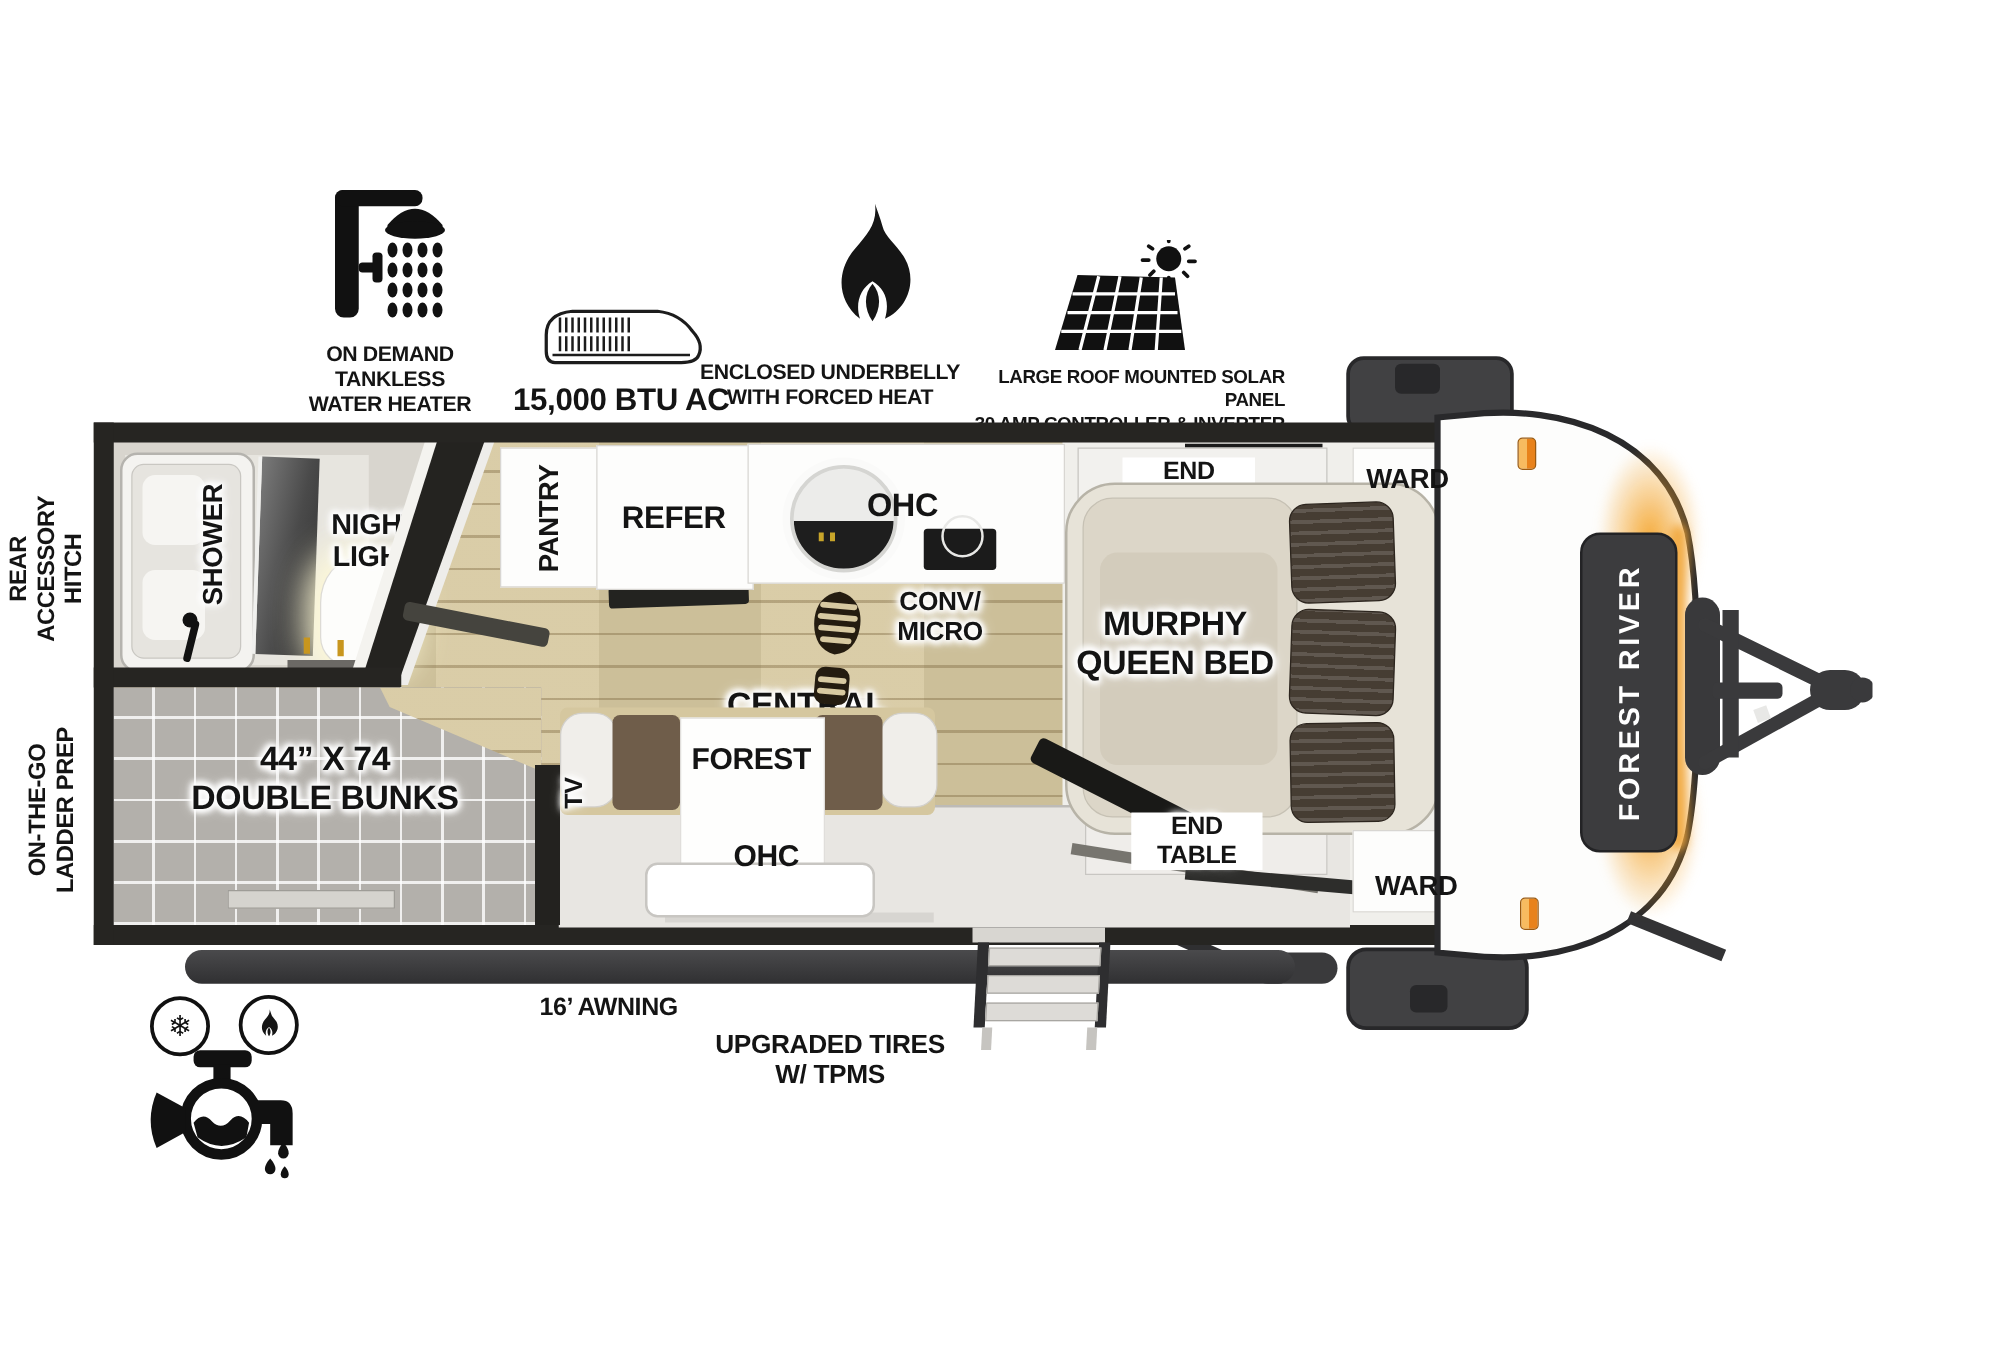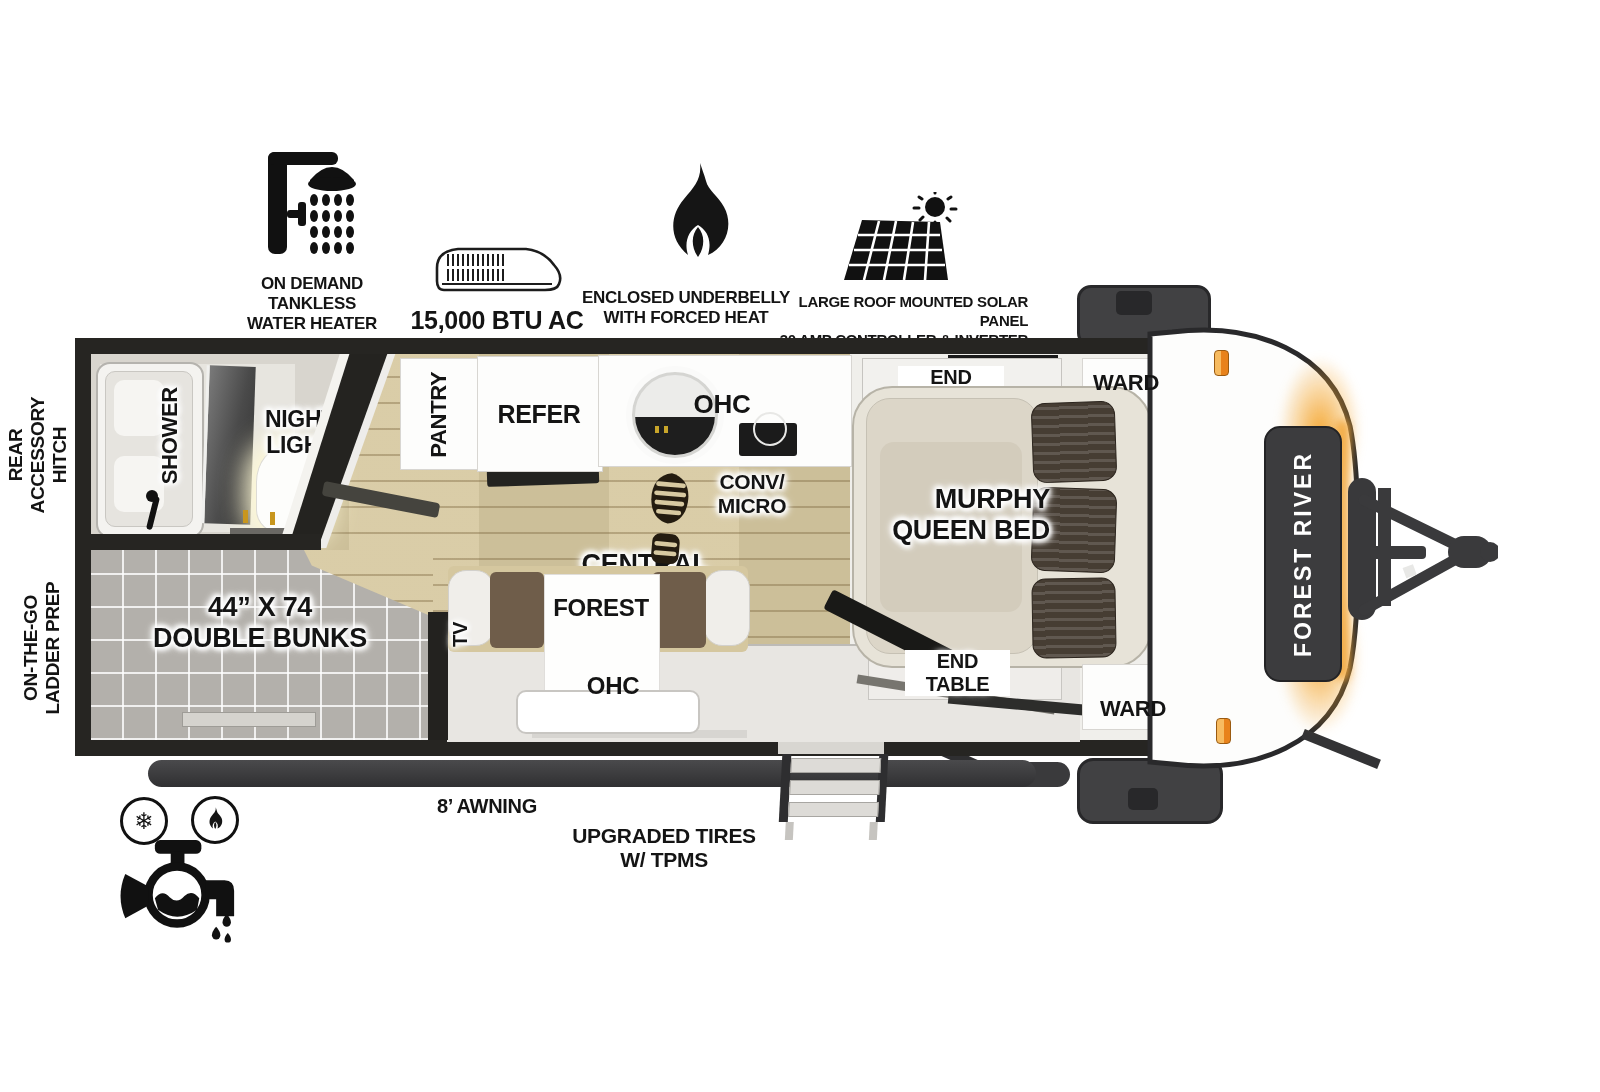--- a/index.html
+++ b/index.html
@@ -68,21 +68,21 @@
       <path d="M10,44 L120,44"></path>
     </g>
   </svg>
   <div class="lbl" style="left:407px;top:306px;width:180px;font-size:25px;">15,000 BTU AC</div>
 
   <svg class="abs" style="left:658px;top:163px;" width="78" height="110" viewBox="0 0 78 110">
     <path fill-rule="evenodd" fill="#151515" d="M42,0 C44,16 36,24 26,36 C12,52 10,76 30,92
       C26,80 30,68 40,62 C50,68 54,78 50,92 C68,84 76,62 66,44 C60,33 50,27 48,18 C46,11 44,6 42,0 Z
       M40,64 C33,72 33,84 40,94 C47,84 47,72 40,64 Z"></path>
   </svg>
-  <div class="lbl" style="left:576px;top:288px;width:220px;font-size:17px;line-height:1.18;">ENCLOSED UNDERBELLY
+  <div class="lbl" style="left:554px;top:288px;width:220px;font-size:17px;line-height:1.18;">ENCLOSED UNDERBELLY
 WITH FORCED HEAT</div>
 
   <svg class="abs" style="left:840px;top:192px;" width="120" height="94" viewBox="0 0 120 94">
     <polygon points="4,88 22,28 100,30 108,88" fill="#111"></polygon>
     <g stroke="#fff" stroke-width="2.6">
       <path d="M9,73 L105,73 M14,58 L102,58 M18,43 L100,43"></path>
       <path d="M24,88 L39,29 M44,88 L56,29 M64,88 L73,30 M85,88 L89,30"></path>
     </g>
     <circle cx="95" cy="15" r="10" fill="#111"></circle>
     <g stroke="#111" stroke-width="3" stroke-linecap="round">
@@ -143,21 +143,21 @@
   <div class="abs" style="left:447px;top:644px;width:633px;height:96px;background:#e8e6e2;border-top:2px solid #bdbbb7;z-index:10;"></div>
 
   <div class="abs" style="left:868px;top:646px;width:192px;height:52px;background:#efedea;border:1px solid #c8c6c2;z-index:11;"></div>
 
   <div class="abs" style="left:852px;top:386px;width:296px;height:278px;border-radius:40px;background:#e7e3d8;border:2px solid #b7b3a7;z-index:12;"></div>
   <div class="abs" style="left:866px;top:398px;width:170px;height:254px;border-radius:24px;background:#dcd6c8;border:1px solid #c6c1b4;z-index:13;"></div>
   <div class="abs" style="left:880px;top:442px;width:142px;height:170px;border-radius:14px;background:#d3ccbc;z-index:13;"></div>
   <div class="abs pillow" style="left:1032px;top:402px;width:82px;height:78px;transform:rotate(-2deg);z-index:13;"></div>
   <div class="abs pillow" style="left:1032px;top:488px;width:82px;height:82px;transform:rotate(2deg);z-index:13;"></div>
   <div class="abs pillow" style="left:1032px;top:578px;width:82px;height:78px;transform:rotate(-1deg);z-index:13;"></div>
-  <div class="lbl glow" style="left:830px;top:484px;width:220px;font-size:27px;z-index:20;text-align:right;">MURPHY
+  <div class="lbl glow" style="left:830px;top:484px;width:220px;font-size:27px;z-index:20;">MURPHY
 QUEEN BED</div>
   <div class="lbl glow flexc" style="left:905px;top:650px;width:105px;height:46px;font-size:20px;background:#fff;z-index:20;">END
 TABLE</div>
 
   <div class="abs" style="left:820px;top:622px;width:150px;height:22px;background:#191917;border-radius:4px;transform:rotate(27deg);z-index:15;"></div>
   <div class="abs" style="left:856px;top:690px;width:200px;height:9px;background:#77756f;transform:rotate(9deg);z-index:15;"></div>
   <div class="abs" style="left:948px;top:700px;width:170px;height:11px;background:#2d2d2b;transform:rotate(5deg);z-index:15;"></div>
 
   <div class="abs" style="left:448px;top:566px;width:300px;height:86px;background:#d5c79f;border-radius:6px;z-index:11;"></div>
   <div class="abs" style="left:448px;top:570px;width:44px;height:74px;border-radius:18px;background:#f0eeea;border:1px solid #d2d0cc;z-index:12;"></div>
@@ -250,21 +250,21 @@
   <div class="abs" style="left:1216px;top:718px;width:13px;height:24px;border-radius:4px;background:linear-gradient(90deg,#f7bb60 0 50%,#e8821b 50%);border:1px solid #9a5a10;z-index:35;"></div>
   <div class="lbl" style="left:1076px;top:370px;width:100px;font-size:22px;z-index:40;">WARD</div>
   <div class="lbl" style="left:1083px;top:696px;width:100px;font-size:22px;z-index:40;">WARD</div>
 
   <div class="lbl vert" style="left:-35px;top:425px;width:140px;height:60px;font-size:19px;z-index:40;">REAR
 ACCESSORY
 HITCH</div>
   <div class="lbl vert" style="left:-33px;top:626px;width:150px;height:44px;font-size:19px;z-index:40;">ON-THE-GO
 LADDER PREP</div>
 
-  <div class="lbl" style="left:407px;top:795px;width:160px;font-size:20px;z-index:40;">8’ AWNING</div>
+  <div class="lbl" style="left:407px;top:795px;width:160px;font-size:20px;z-index:40;">16’ AWNING</div>
   <div class="lbl" style="left:564px;top:824px;width:200px;font-size:21px;z-index:40;">UPGRADED TIRES
 W/ TPMS</div>
 
   <div class="abs flexc" style="left:120px;top:797px;width:42px;height:42px;border-radius:50%;border:3px solid #111;font-size:23px;color:#111;">❄</div>
   <div class="abs flexc" style="left:191px;top:796px;width:42px;height:42px;border-radius:50%;border:3px solid #111;">
     <svg width="18" height="26" viewBox="0 0 78 110">
         <path fill-rule="evenodd" fill="#151515" d="M42,0 C44,16 36,24 26,36 C12,52 10,76 30,92 C26,80 30,68 40,62 C50,68 54,78 50,92 C68,84 76,62 66,44 C60,33 50,27 48,18 C46,11 44,6 42,0 Z M40,64 C33,72 33,84 40,94 C47,84 47,72 40,64 Z"></path>
       </svg>
   </div>
   <svg class="abs" style="left:112px;top:838px;" width="128" height="112" viewBox="0 0 120 106">

